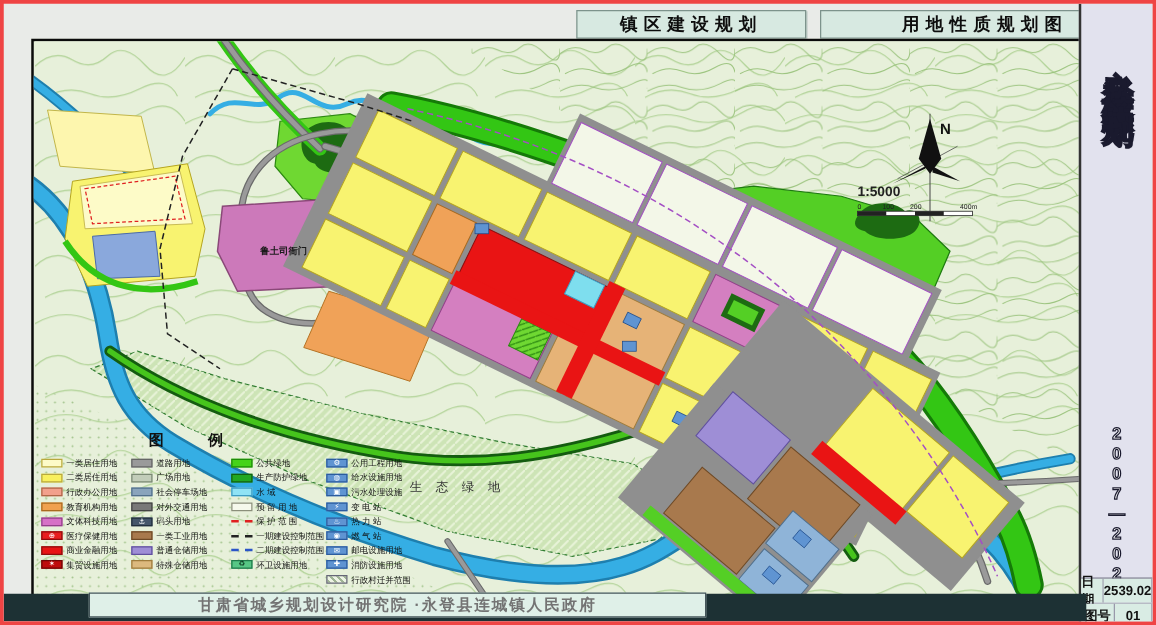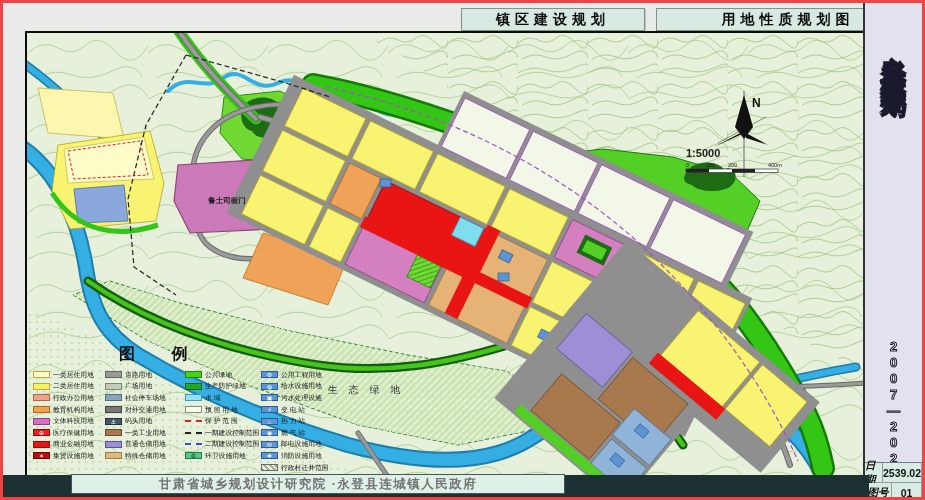--- a/index.html
+++ b/index.html
@@ -20,37 +20,37 @@
         writing-mode:vertical-rl;text-orientation:upright;font-size:25px;line-height:27px;
         font-weight:bold;letter-spacing:4px;color:#fff;-webkit-text-stroke:1.2px #1a1a2e;
         text-shadow:0 0 1px #1a1a2e;}
   #side .vperiod{position:absolute;top:336px;left:50%;transform:translateX(-50%);
         writing-mode:vertical-rl;text-orientation:upright;font-size:13px;line-height:13px;
         font-weight:bold;letter-spacing:1px;color:#fff;-webkit-text-stroke:1px #1a1a2e;}
   #info-table{position:absolute;bottom:0;left:0;right:0;border-top:1px solid #778;}
   .info-row{display:flex;height:19px;border-bottom:1px solid #99a;}
   .info-row .cell{background:#d9ece4;border-right:1px solid #99a;display:flex;align-items:center;
         justify-content:center;font-size:10.5px;font-weight:bold;color:#111;}
-  .info-row .lab{width:26px;font-style:italic;}
+  .info-row .lab{width:26px;}
   .info-row .val{flex:1;}
 
   
   #bottom-strip{position:absolute;left:0;bottom:0;width:866px;height:22px;background:#1d3134;}
   #credit{position:absolute;left:68px;bottom:3px;width:492px;height:18px;background:#dff0e8;
         border:1px solid #45565a;display:flex;align-items:center;justify-content:center;
         font-size:12.5px;font-weight:bold;letter-spacing:1.5px;color:#737373;}
 
   
   #map-frame{position:absolute;left:22px;top:28px;width:840px;height:446px;border:2px solid #0b0b0b;
         background:#e7f0da;box-sizing:content-box;}
   #map-frame svg{display:block;}
 
   
   #legend{position:absolute;left:30px;top:341px;width:312px;}
-  #legend .lg-title{font-size:16px;font-weight:bold;letter-spacing:16px;color:#111;margin-left:86px;margin-bottom:4px;}
+  #legend .lg-title{font-size:12px;font-weight:bold;letter-spacing:16px;color:#111;margin-left:86px;margin-bottom:4px;}
   #legend .lg-cols{display:flex;}
   .lg-col{display:flex;flex-direction:column;}
   .lg-col:nth-child(1){width:72px;}
   .lg-col:nth-child(2){width:80px;}
   .lg-col:nth-child(3){width:76px;}
   .lg-col:nth-child(4){width:84px;}
   .lg-item{display:flex;align-items:center;height:11.6px;}
   .lg-sw{width:17px;height:7px;margin-right:3px;flex:none;font-size:6px;line-height:7px;text-align:center;box-sizing:border-box;}
   .lg-label{font-size:6.8px;white-space:nowrap;color:#111;}
 </style>

